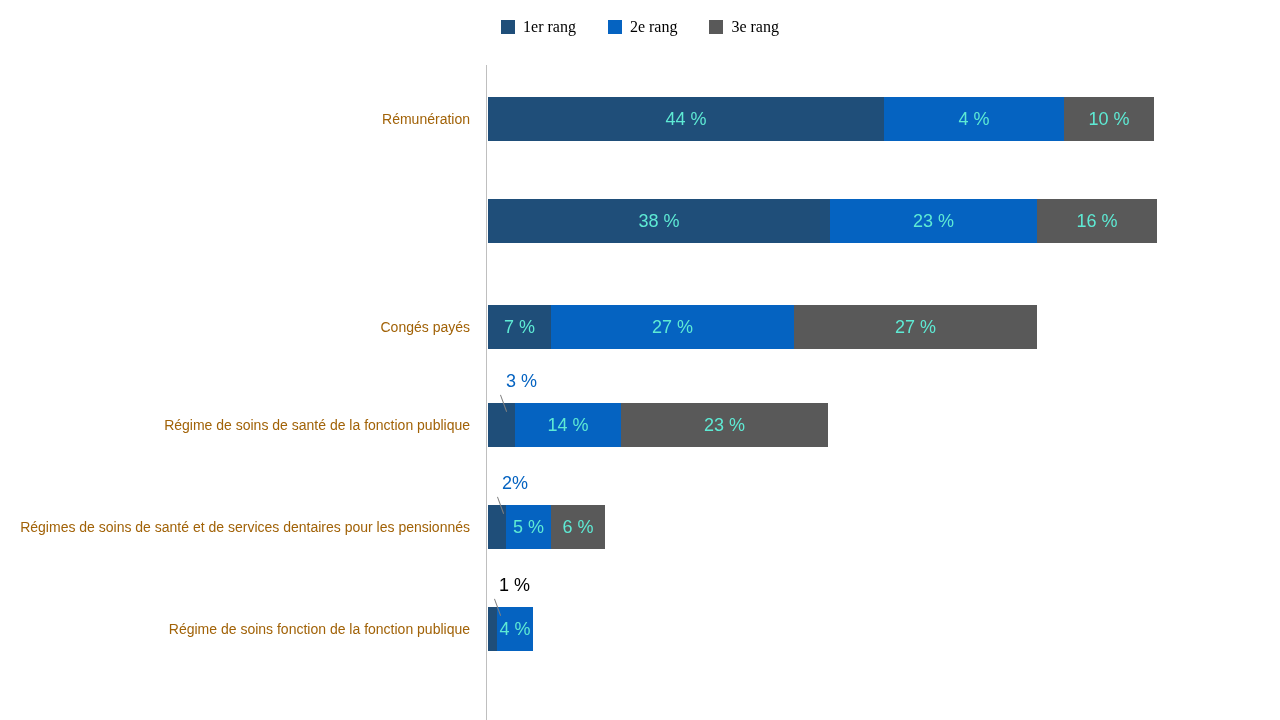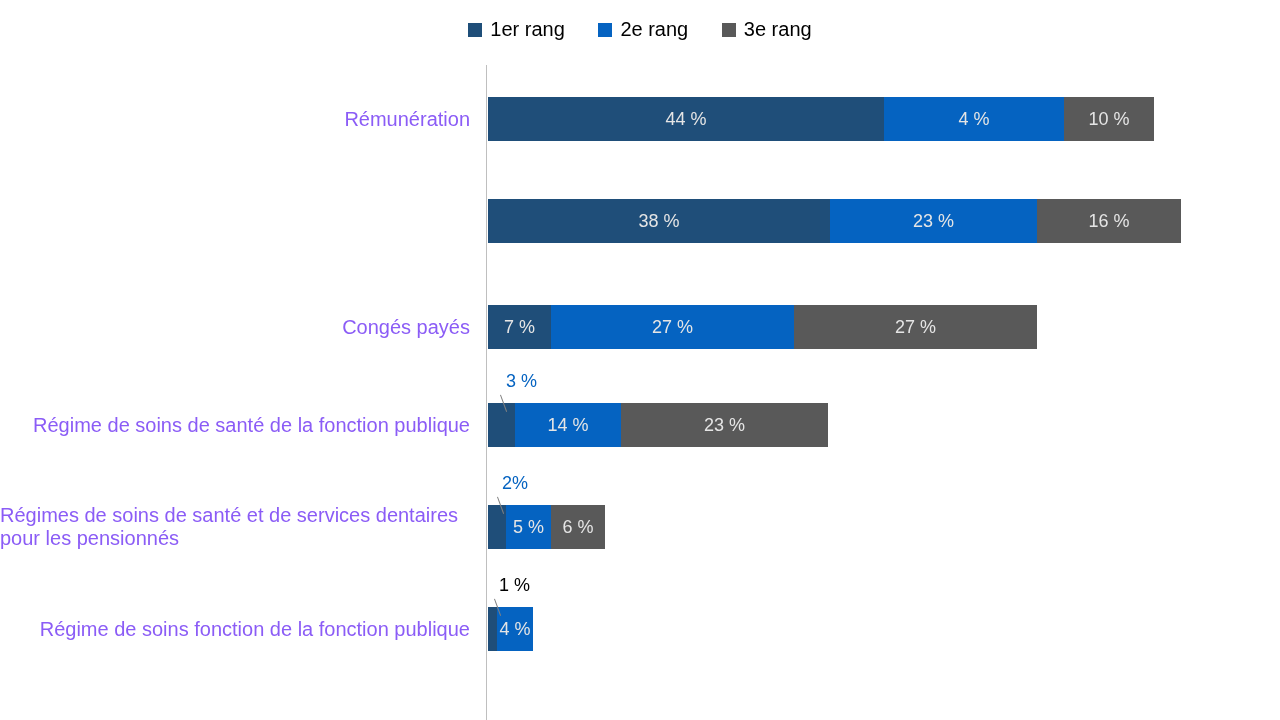--- a/index.html
+++ b/index.html
@@ -12,21 +12,22 @@
     background: #fff;
     overflow: hidden;
     position: relative;
   }
   .legend {
     position: absolute;
     top: 18px;
     left: 0;
     width: 100%;
     text-align: center;
-    font-size: 20px;
+    font-size: 16px;
+    font-family: Liberation Serif, serif;
   }
   .legend-item {
     display: inline-flex;
     align-items: center;
     margin: 0 14px;
   }
   .legend-swatch {
     width: 14px;
     height: 14px;
     margin-right: 8px;
@@ -55,41 +56,41 @@
   }
   .cat-label {
     position: absolute;
     left: 0;
     width: 470px;
     top: 0;
     height: 44px;
     display: flex;
     align-items: center;
     justify-content: flex-end;
-    text-align: left;
-    font-size: 20px;
-    color: #8b5cf6;
+    text-align: center;
+    font-size: 14px;
+    color: #a16207;
     line-height: 1.15;
   }
   .cat-label.two-line { height: 48px; top: -2px; }
   .bar-group {
     position: absolute;
     left: 488px;
     top: 0;
     height: 44px;
     display: flex;
     flex-direction: row;
     align-items: stretch;
   }
   .seg {
     height: 44px;
     display: flex;
     align-items: center;
     justify-content: center;
-    color: #e5e5e5;
+    color: #5eead4;
     font-size: 18px;
     white-space: nowrap;
     flex-shrink: 0;
   }
   .seg.c1 { background: #1f4e79; }
   .seg.c2 { background: #0563c1; }
   .seg.c3 { background: #595959; }
   .seg .inner-label { padding: 0 4px; }
 
   
@@ -141,21 +142,21 @@
   </div>
 
   <div class="row" style="top:134px;">
     <div class="bar-group">
       <div class="seg c1" style="width:342px">
           <span class="inner-label">38 %</span>
         </div>
       <div class="seg c2" style="width:207px">
           <span class="inner-label">23 %</span>
         </div>
-      <div class="seg c3" style="width:144px">
+      <div class="seg c3" style="width:120px">
           <span class="inner-label">16 %</span>
         </div>
     </div>
   </div>
 
   <div class="row" style="top:240px;">
     <div class="cat-label">Congés payés</div>
     <div class="bar-group">
       <div class="seg c1" style="width:63px">
           <span class="inner-label">7 %</span>

